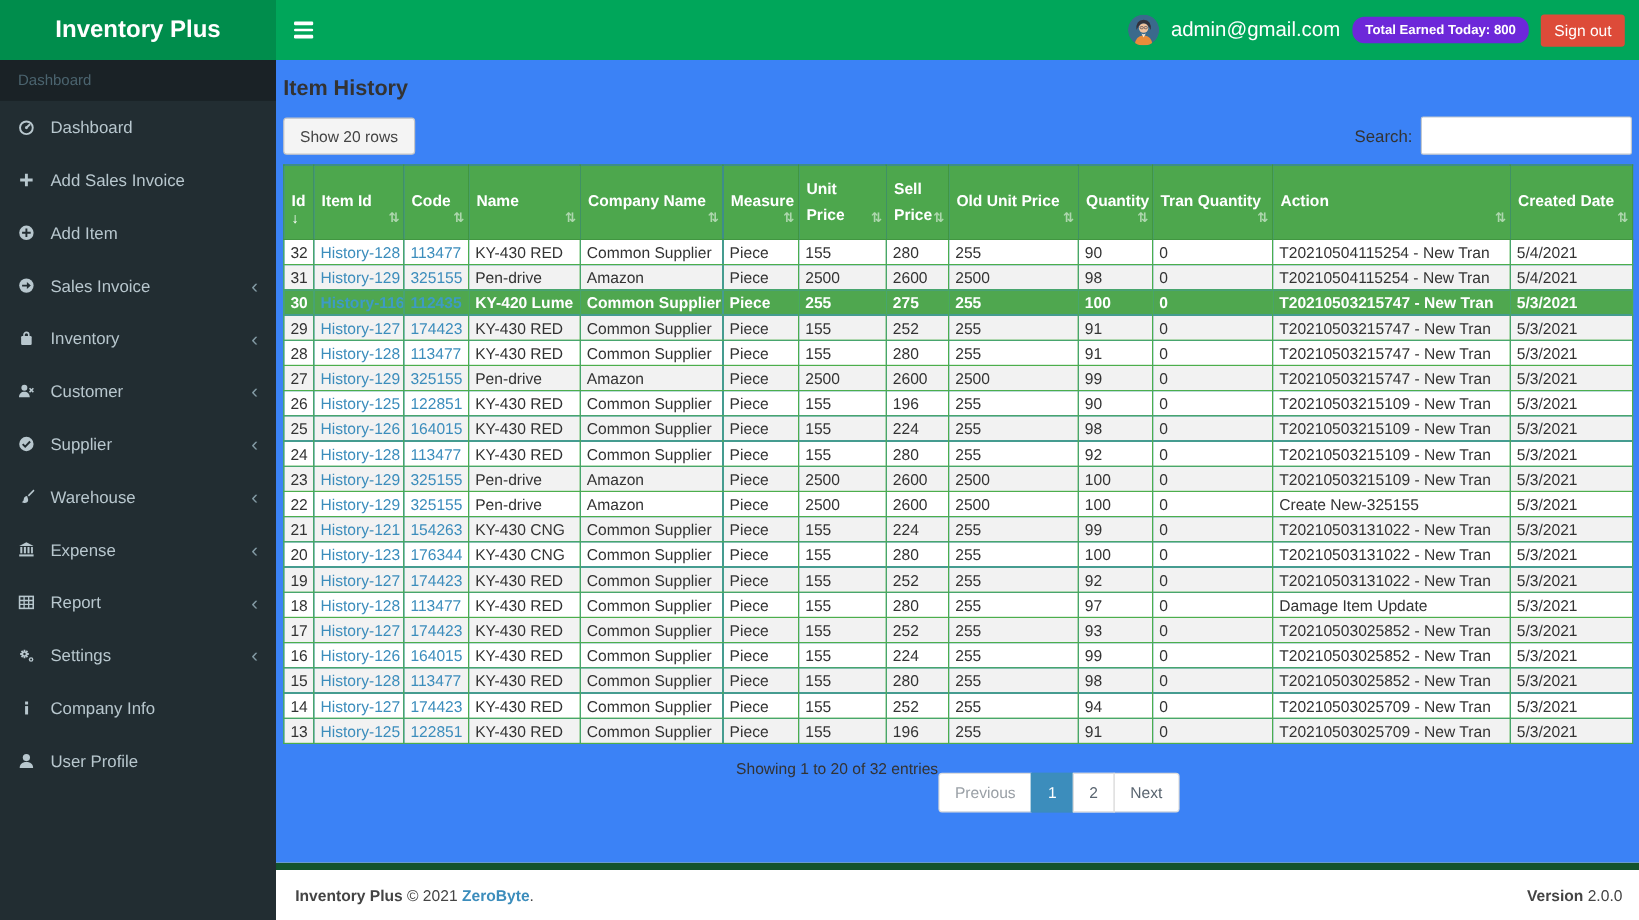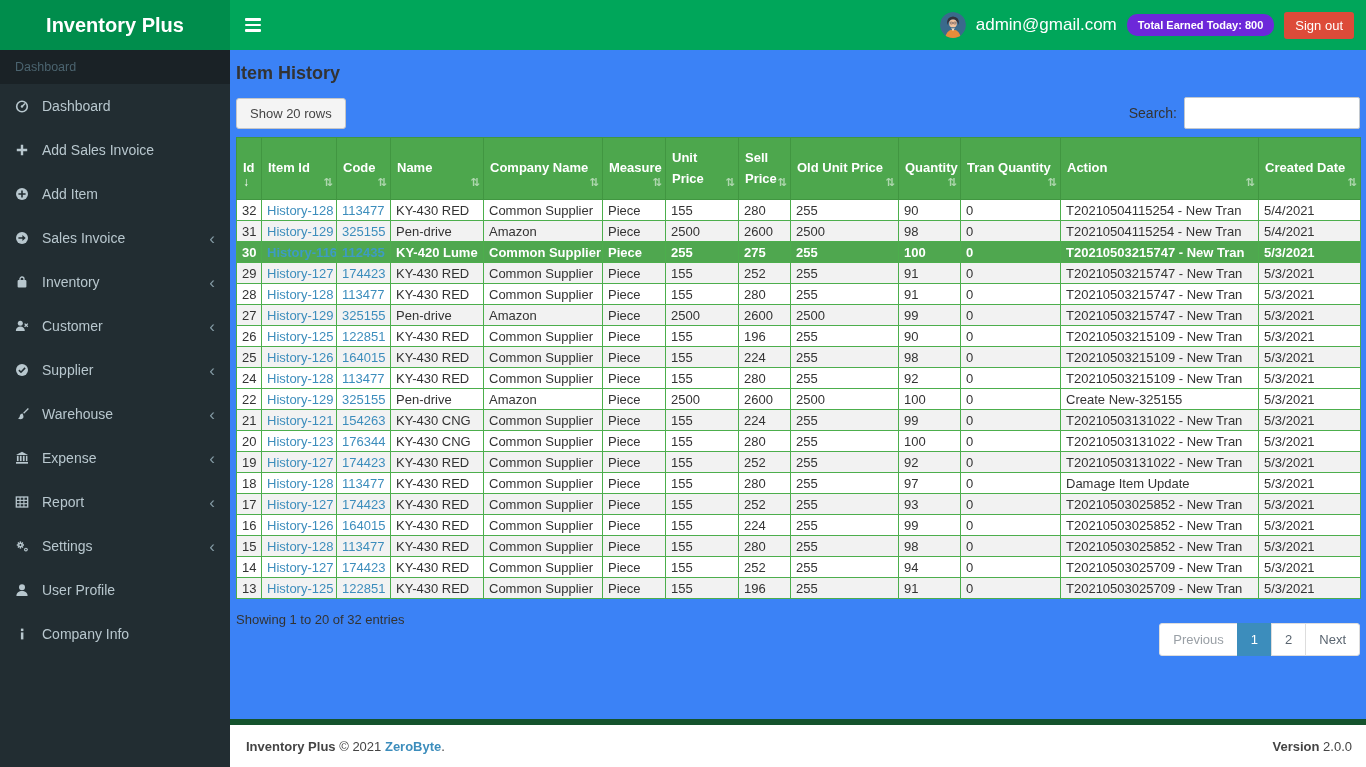--- a/index.html
+++ b/index.html
@@ -57,21 +57,21 @@
     position:relative; cursor:pointer; line-height:1.6; }
   .sort { position:absolute; right:3px; bottom:7px; font-size:11px; color:rgba(255,255,255,.55); }
   .sort.desc { left:6px; right:auto; bottom:7px; color:#fff; font-size:12px; }
   td { font-size:13px; color:#333; padding:1px 5px; border:1px solid #4cae4c; height:21px;
     white-space:nowrap; overflow:hidden; background:#fff; }
   tr.stripe td { background:#f2f2f2; }
   tr.highlight td { background:#4fa74f; color:#fff; font-weight:bold; }
   .cell-link { color:#3c8dbc; cursor:pointer; }
   tr.highlight .cell-link { color:#3d9bc4; }
 
-  .table-footer { display:flex; justify-content:space-between; align-items:flex-start; margin-top:13px; }
+  .table-footer { display:flex; justify-content:center; align-items:flex-start; margin-top:13px; }
   .entries-info { font-size:13px; color:#333; }
   .pagination { display:flex; list-style:none; margin-top:11px; }
   .page { border:1px solid #ddd; background:#fff; color:#5a6570; font-size:13px; padding:8px 13px;
     margin-left:-1px; cursor:pointer; }
   .page:first-child { border-radius:3px 0 0 3px; margin-left:0; }
   .page:last-child { border-radius:0 3px 3px 0; }
   .page.active { background:#3c8dbc; border-color:#3c8dbc; color:#fff; }
   .page.disabled { color:#9aa0a6; }
 
   
@@ -236,34 +236,34 @@
               <circle cx="10.9" cy="10.6" r=".8" fill="#222d32"></circle>
             </g>
           </svg>
         </span>
         <span class="mi-label">Settings</span>
         <span class="chevron">‹</span>
       </li>
       <li class="menu-item">
         <span class="mi-icon">
           <svg viewBox="0 0 14 14" fill="currentColor">
+            <rect x="5.9" y="1.6" width="2.5" height="2.5"></rect>
+            <rect x="5.9" y="5.4" width="2.5" height="7"></rect>
+          </svg>
+        </span>
+        <span class="mi-label">Company Info</span>
+      </li>
+      <li class="menu-item">
+        <span class="mi-icon">
+          <svg viewBox="0 0 14 14" fill="currentColor">
             <circle cx="7" cy="4.3" r="3"></circle>
             <path d="M1.4 13c0-3.4 2.6-5 5.6-5s5.6 1.6 5.6 5z"></path>
           </svg>
         </span>
         <span class="mi-label">User Profile</span>
-      </li>
-      <li class="menu-item">
-        <span class="mi-icon">
-          <svg viewBox="0 0 14 14" fill="currentColor">
-            <rect x="5.9" y="1.6" width="2.5" height="2.5"></rect>
-            <rect x="5.9" y="5.4" width="2.5" height="7"></rect>
-          </svg>
-        </span>
-        <span class="mi-label">Company Info</span>
       </li>
     </ul>
 </div>
 
 <div class="content">
   <div class="page-title">Item History</div>
 
   <div class="controls">
     <button class="btn-show">Show 20 rows</button>
     <div class="search">
@@ -434,20 +434,35 @@
           <td>Common Supplier</td>
           <td>Piece</td>
           <td>155</td>
           <td>280</td>
           <td>255</td>
           <td>92</td>
           <td>0</td>
           <td>T20210503215109 - New Tran</td>
           <td>5/3/2021</td>
         </tr>
+        <tr class="stripe">
+          <td>23</td>
+          <td><span class="cell-link">History-129</span></td>
+          <td><span class="cell-link">325155</span></td>
+          <td>Pen-drive</td>
+          <td>Amazon</td>
+          <td>Piece</td>
+          <td>2500</td>
+          <td>2600</td>
+          <td>2500</td>
+          <td>100</td>
+          <td>0</td>
+          <td>T20210503215109 - New Tran</td>
+          <td>5/3/2021</td>
+        </tr>
         <tr>
           <td>22</td>
           <td><span class="cell-link">History-129</span></td>
           <td><span class="cell-link">325155</span></td>
           <td>Pen-drive</td>
           <td>Amazon</td>
           <td>Piece</td>
           <td>2500</td>
           <td>2600</td>
           <td>2500</td>

